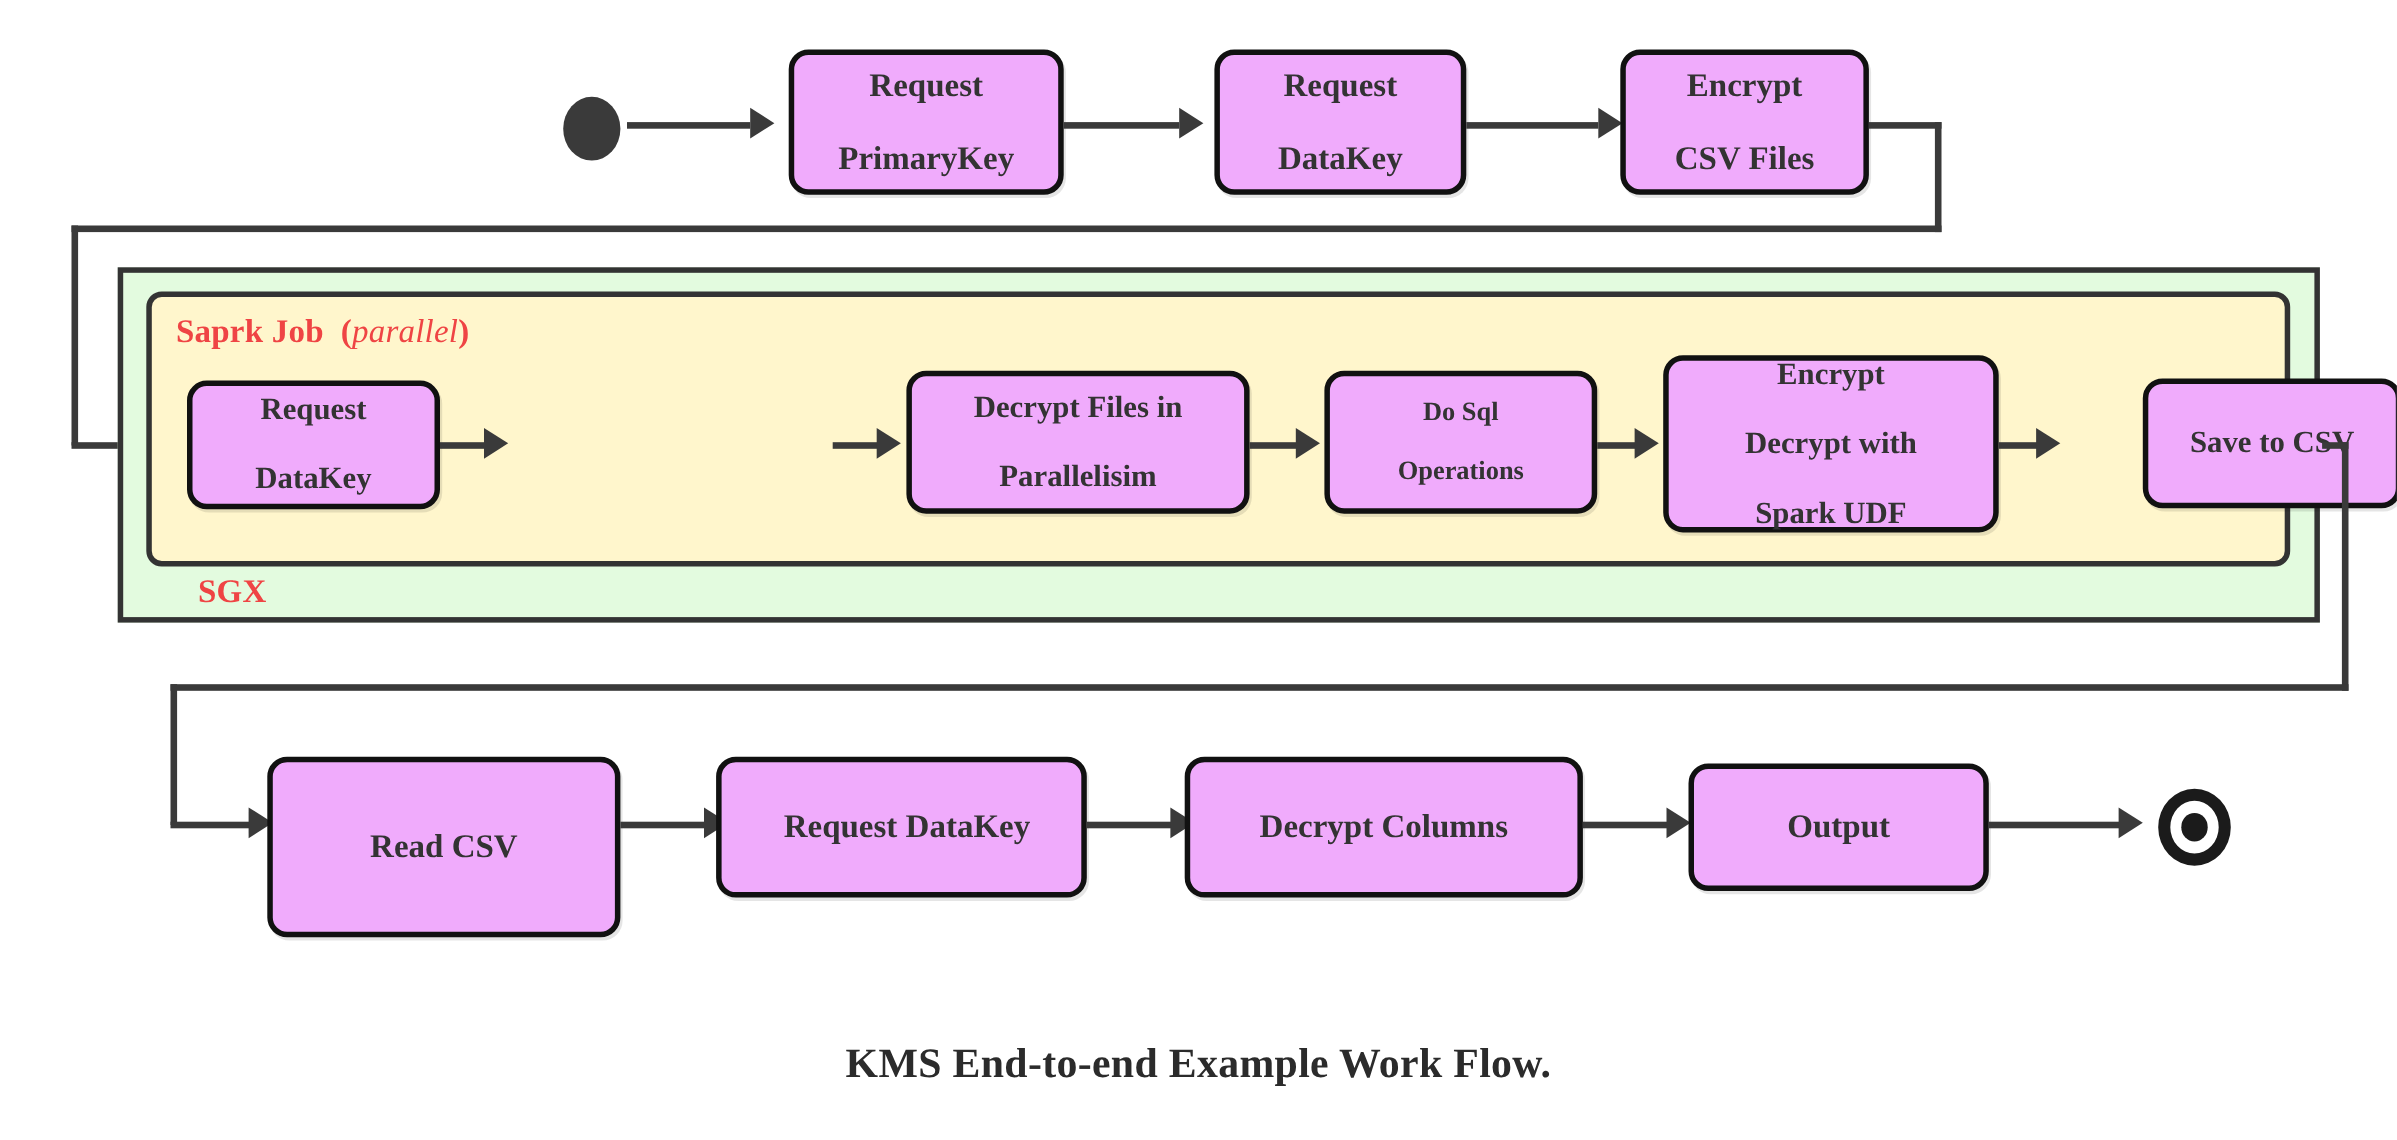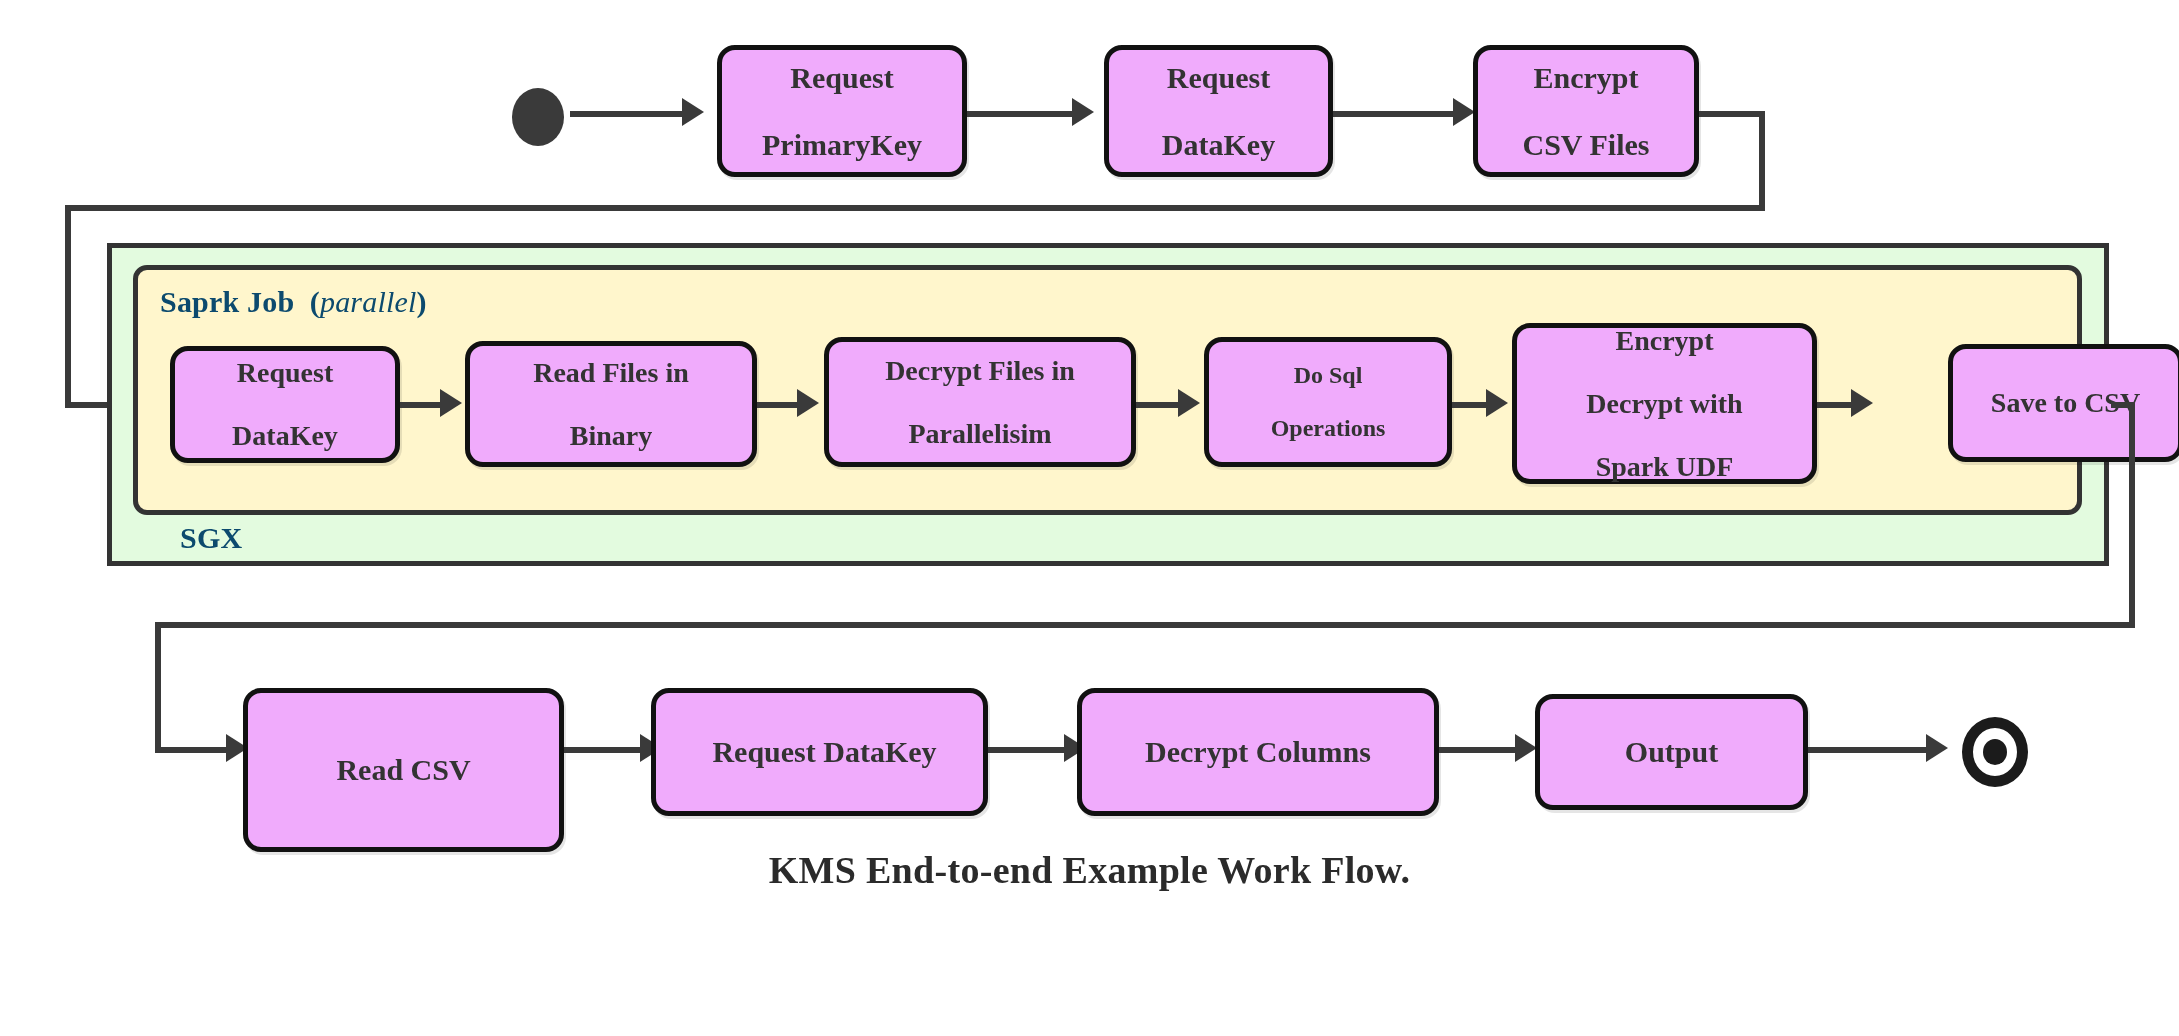--- a/index.html
+++ b/index.html
@@ -15,21 +15,21 @@
   .container-box{position:absolute;box-sizing:border-box;}
   #sgx-container{
     left:107px;top:243px;width:2002px;height:323px;
     background:#e3fbdf;border:5px solid #333333;
   }
   #spark-container{
     left:133px;top:265px;width:1949px;height:250px;
     background:#fff6cc;border:5px solid #333333;border-radius:14px;
   }
   .container-label{
-    position:absolute;font-weight:bold;font-size:30px;color:#0c4a6e;
+    position:absolute;font-weight:bold;font-size:30px;color:#ef4444;
     white-space:nowrap;letter-spacing:.2px;text-align:right;
   }
   #spark-label{left:160px;top:285px;}
   #spark-label .paren{font-weight:bold;}
   #spark-label .ital{font-style:italic;font-weight:normal;}
   #sgx-label{left:146px;top:521px;margin-left:34px;}
 
   
   .node{
     position:absolute;box-sizing:border-box;
@@ -62,21 +62,21 @@
   .h{height:6px;}
   .v{width:6px;}
   .arrow{
     position:absolute;width:0;height:0;
     border-top:14px solid transparent;border-bottom:14px solid transparent;
     border-left:22px solid #3a3a3a;
   }
 
   
   #caption{
-    position:absolute;left:0;top:848px;width:2179px;text-align:center;
+    position:absolute;left:0;top:945px;width:2179px;text-align:center;
     font-weight:bold;font-size:38px;color:#2b2b2b;letter-spacing:.3px;
   }
 </style>
 </head>
 <body>
 
 <div id="stage">
 
   <div id="start-node"></div>
 
@@ -113,23 +113,20 @@
   <div id="spark-label" class="container-label"><span>Saprk Job</span>&nbsp;&nbsp;<span class="paren">(</span><span class="ital">parallel</span><span class="paren">)</span></div>
   <div id="sgx-label" class="container-label">SGX</div>
 
   <div class="node" style="left:170px;top:346px;width:230px;height:117px;font-size:28px;">
     <span><span>Request</span><br><span>DataKey</span></span>
   </div>
 
   <div class="conn h" style="left:400px;top:402px;width:42px;"></div>
   <div class="arrow" style="left:440px;top:389px;"></div>
 
-  <div class="node" style="left:465px;top:341px;width:292px;height:126px;font-size:28px;">
-    <span><span>Read Files in</span><br><span>Binary</span></span>
-  </div>
 
   <div class="conn h" style="left:757px;top:402px;width:42px;"></div>
   <div class="arrow" style="left:797px;top:389px;"></div>
 
   <div class="node" style="left:824px;top:337px;width:312px;height:130px;font-size:28px;">
     <span><span>Decrypt Files in</span><br><span>Parallelisim</span></span>
   </div>
 
   <div class="conn h" style="left:1136px;top:402px;width:44px;"></div>
   <div class="arrow" style="left:1178px;top:389px;"></div>

